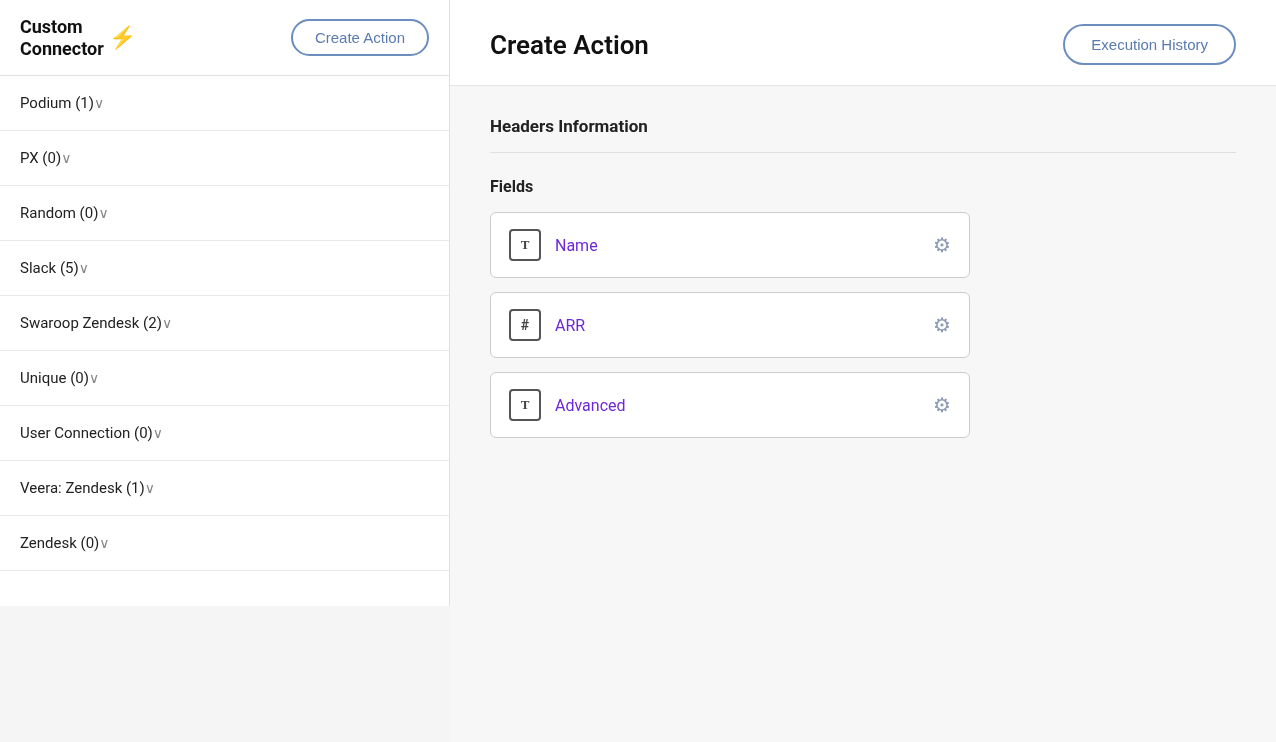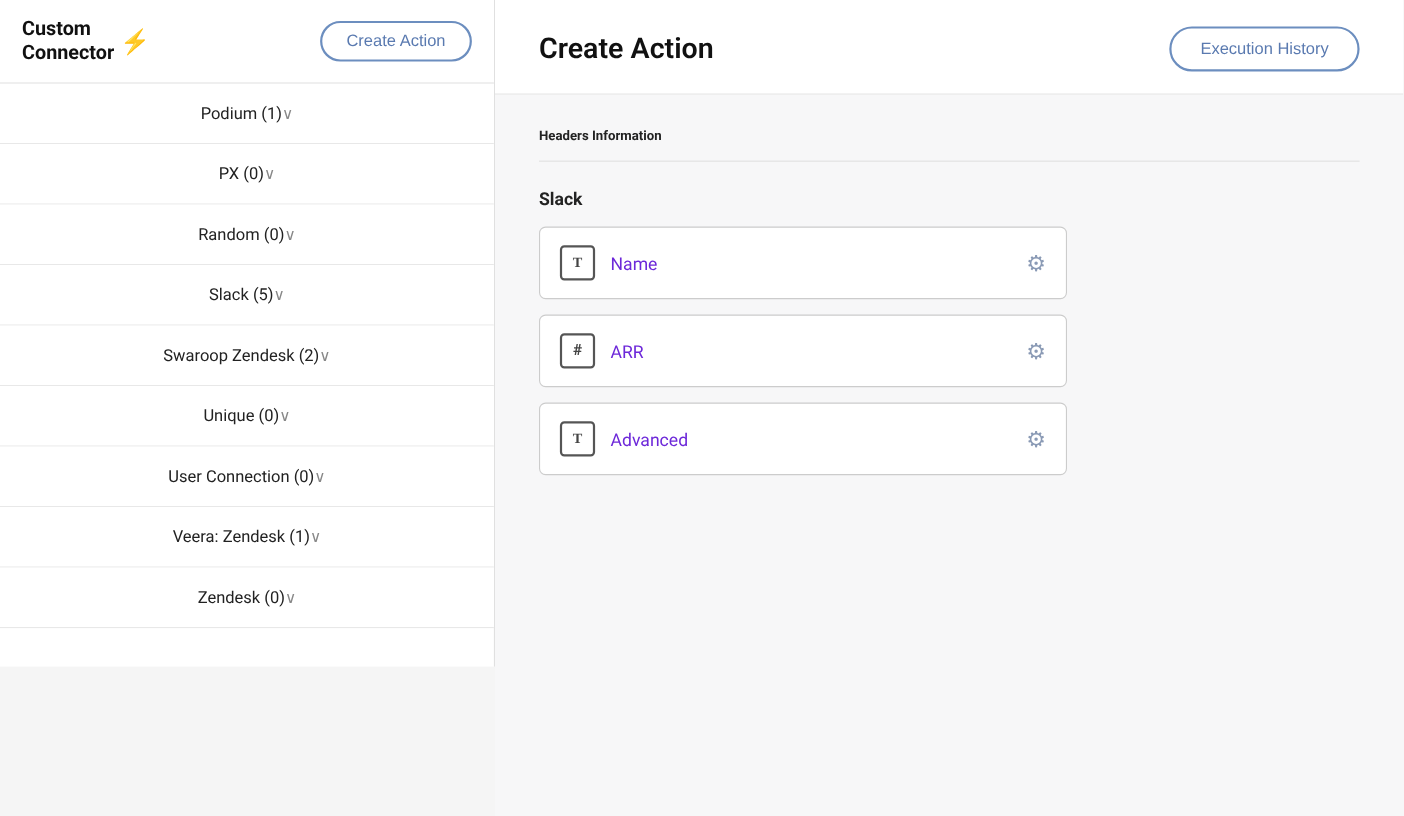--- a/index.html
+++ b/index.html
@@ -75,21 +75,21 @@
       background: #e8e8e8;
     }
     .sidebar-list-wrapper::-webkit-scrollbar-thumb {
       background: #b0b0b0;
       border-radius: 3px;
     }
 
     .sidebar-item {
       display: flex;
       align-items: center;
-      justify-content: center;
+      justify-content: flex-start;
       padding: 18px 20px;
       border-bottom: 1px solid #e8e8e8;
       cursor: pointer;
       background: #fff;
     }
 
     .sidebar-item-label {
       font-size: 15px;
       color: #222;
     }
@@ -133,21 +133,21 @@
       color: #5a7ab0;
       cursor: pointer;
       font-weight: 400;
     }
 
     .main-body {
       padding: 30px 40px;
     }
 
     .section-title {
-      font-size: 12px;
+      font-size: 17px;
       font-weight: 700;
       color: #222;
       margin-bottom: 16px;
     }
 
     .section-divider {
       border: none;
       border-top: 1.5px solid #e0e0e0;
       margin-bottom: 24px;
     }
@@ -311,21 +311,21 @@
   <div class="main-header">
     <h1 class="main-title">Create Action</h1>
     <button class="execution-history-btn">Execution History</button>
   </div>
 
   <div class="main-body">
 
     <div class="section-title">Headers Information</div>
     <hr class="section-divider">
 
-    <div class="fields-label">Slack</div>
+    <div class="fields-label">Fields</div>
 
     <div class="field-row">
       <div class="field-left">
         <div class="field-type-icon">T</div>
         <span class="field-name">Name</span>
       </div>
       <span class="gear-icon">⚙</span>
     </div>
 
     <div class="field-row">

